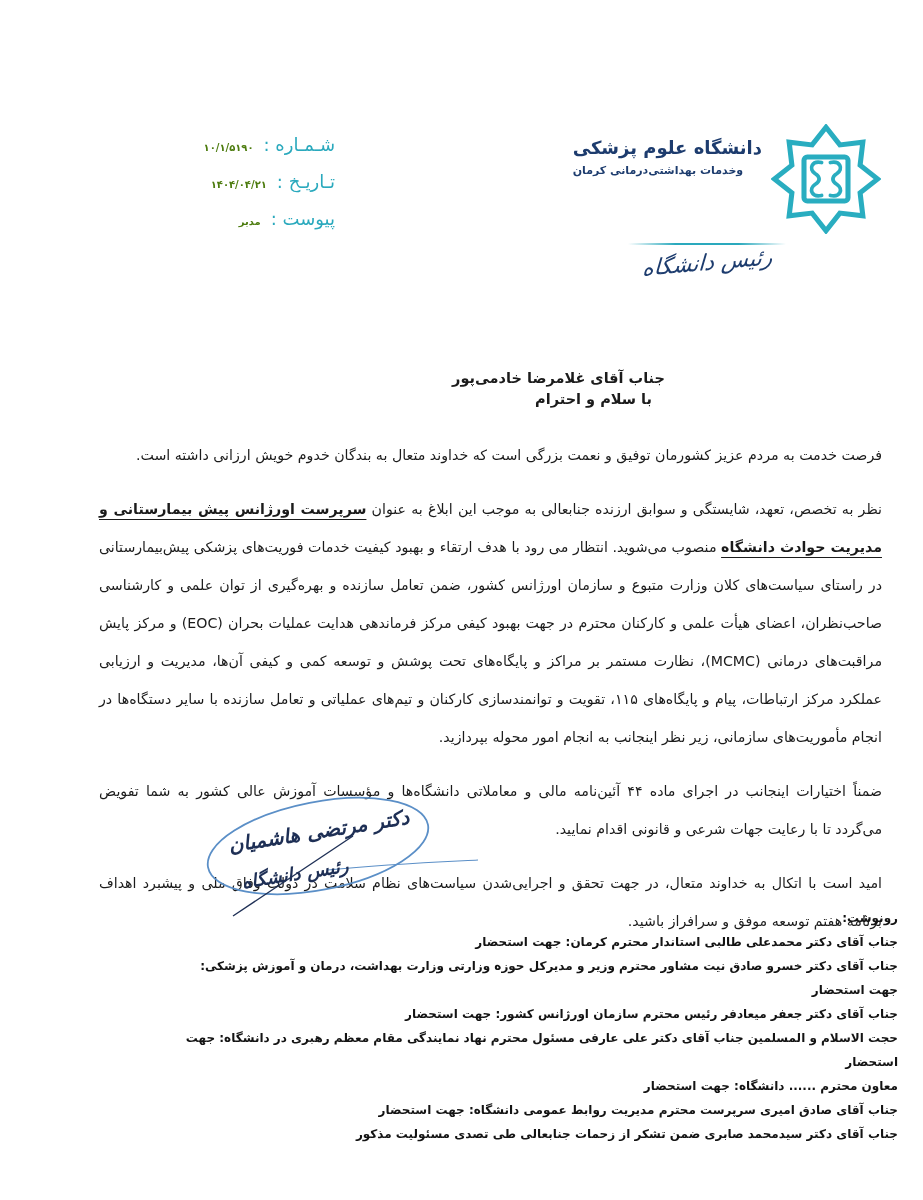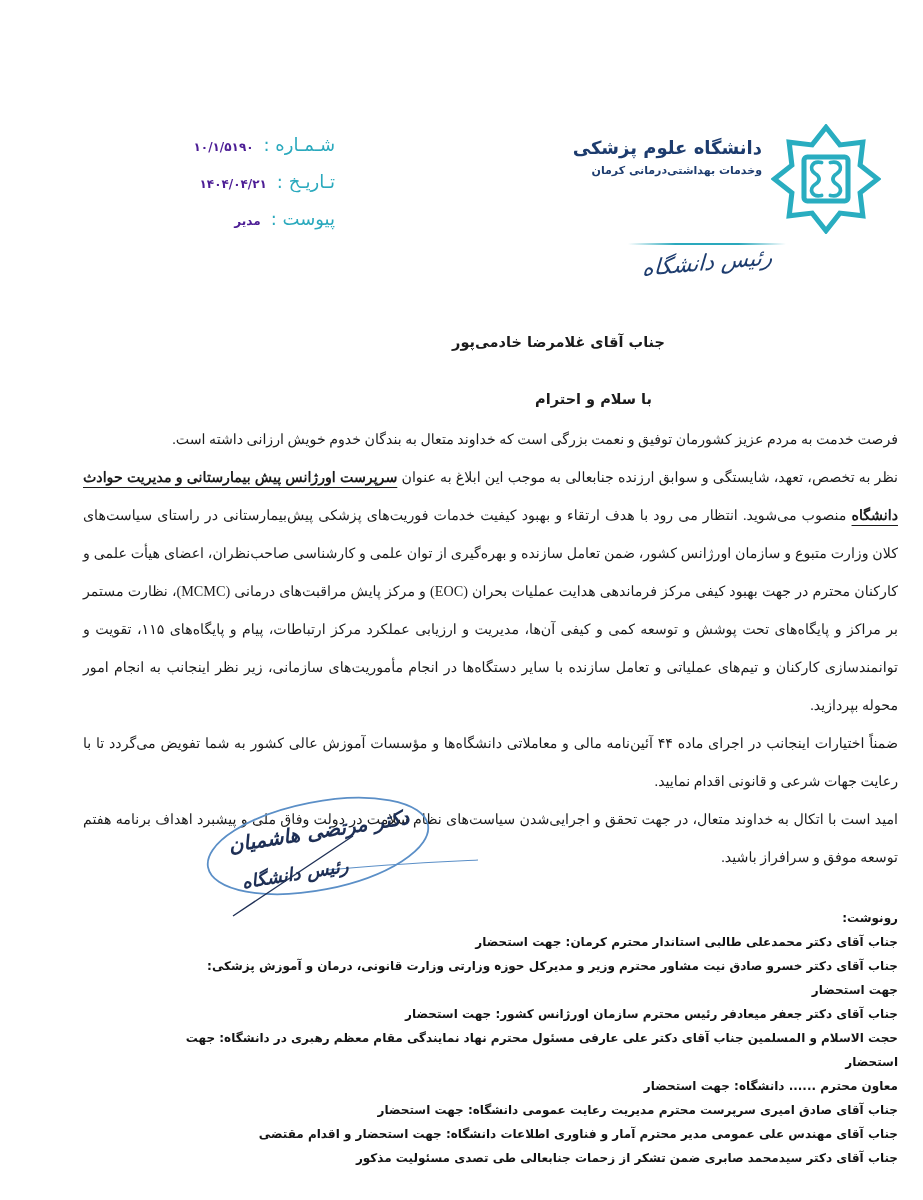--- a/index.html
+++ b/index.html
@@ -10,39 +10,39 @@
     font-family: "DejaVu Sans", sans-serif;
     color: #1b1b1b;
     overflow: hidden;
   }
   .page { position: absolute; inset: 0; background: #fff; }
 
   
   .meta-block { position: absolute; left: 100px; top: 134px; width: 235px; direction: rtl; }
   .meta-row { display: flex; align-items: baseline; justify-content: flex-start; height: 37px; gap: 10px; }
   .meta-label { color: #2aa9bd; font-size: 18px; letter-spacing: 1px; }
-  .meta-value { color: #4c1d95; font-size: 12px; font-weight: bold; }
+  .meta-value { color: #4d7c0f; font-size: 10px; font-weight: bold; }
 
   
-  .org-block { position: absolute; right: 161px; top: 136px; text-align: right; direction: rtl; color: #1d3c6e; }
+  .org-block { position: absolute; right: 161px; top: 136px; text-align: left; direction: rtl; color: #1d3c6e; }
   .org-name { font-size: 18px; font-weight: bold; line-height: 1.35; }
   .org-sub { font-size: 11px; font-weight: bold; margin-top: 4px; letter-spacing: 0.2px; }
   .logo-wrap { position: absolute; right: 42px; top: 124px; width: 110px; height: 110px; }
   .header-divider { position: absolute; left: 628px; top: 243px; width: 158px; height: 2px;
     background: linear-gradient(to right, rgba(42,169,189,0), #2aa9bd 30%, #2aa9bd 70%, rgba(42,169,189,0)); }
   .office-callig { position: absolute; left: 620px; top: 250px; width: 175px; text-align: center;
     color: #1d3c6e; font-size: 22px; font-style: italic; font-weight: 500;
     transform: rotate(-5deg) skewX(-8deg); letter-spacing: -1px; }
 
   
-  .addressee { position: absolute; right: 258px; top: 334px; font-size: 14.5px; font-weight: bold; direction: rtl; }
+  .addressee { position: absolute; right: 258px; top: 370px; font-size: 14.5px; font-weight: bold; direction: rtl; }
   .salutation { position: absolute; right: 271px; top: 391px; font-size: 14.5px; font-weight: bold; direction: rtl; }
   .body-block { position: absolute; right: 25px; top: 420px; width: 815px; direction: rtl;
     font-size: 14.2px; line-height: 38px; text-align: justify; }
-  .body-block p { margin: 0; font-family: Liberation Serif, serif; }
+  .body-block p { margin: 16px; }
   .hl { font-weight: bold; text-decoration: underline; text-underline-offset: 5px; }
 
   
   .signature { position: absolute; left: 178px; top: 788px; width: 310px; height: 135px; }
   .sig-text { fill: #1e2f55; font-family: "DejaVu Sans", sans-serif; font-style: italic; }
 
   
   .cc-block { position: absolute; right: 25px; top: 906px; width: 720px; direction: rtl;
     font-size: 12px; font-weight: bold; line-height: 24px; color: #141414; }
 
@@ -106,26 +106,25 @@
       <path d="M150,82 C 210,76 260,74 300,72" stroke="#5b8fc7" stroke-width="1.2" fill="none"></path>
       <text class="sig-text" x="142" y="50" font-size="20" font-weight="bold" text-anchor="middle" transform="rotate(-9 142 50)">دکتر مرتضی هاشمیان</text>
       <text class="sig-text" x="118" y="92" font-size="18" font-weight="bold" text-anchor="middle" transform="rotate(-9 118 92)">رئیس دانشگاه</text>
     </svg>
   </div>
 
   <div class="cc-block">
     <div>رونوشت:</div>
     <div>
         <div>جناب آقای دکتر محمدعلی طالبی استاندار محترم کرمان: جهت استحضار</div>
-        <div>جناب آقای دکتر خسرو صادق نیت مشاور محترم وزیر و مدیرکل حوزه وزارتی وزارت قانونی، درمان و آموزش پزشکی: جهت استحضار</div>
+        <div>جناب آقای دکتر خسرو صادق نیت مشاور محترم وزیر و مدیرکل حوزه وزارتی وزارت بهداشت، درمان و آموزش پزشکی: جهت استحضار</div>
         <div>جناب آقای دکتر جعفر میعادفر رئیس محترم سازمان اورژانس کشور: جهت استحضار</div>
         <div>حجت الاسلام و المسلمین جناب آقای دکتر علی عارفی مسئول محترم نهاد نمایندگی مقام معظم رهبری در دانشگاه: جهت استحضار</div>
         <div>معاون محترم ...... دانشگاه: جهت استحضار</div>
-        <div>جناب آقای صادق امیری سرپرست محترم مدیریت رعایت عمومی دانشگاه: جهت استحضار</div>
-        <div>جناب آقای مهندس علی عمومی مدیر محترم آمار و فناوری اطلاعات دانشگاه: جهت استحضار و اقدام مقتضی</div>
+        <div>جناب آقای صادق امیری سرپرست محترم مدیریت روابط عمومی دانشگاه: جهت استحضار</div>
         <div>جناب آقای دکتر سیدمحمد صابری ضمن تشکر از زحمات جنابعالی طی تصدی مسئولیت مذکور</div>
       </div>
   </div>
 
   <div class="side-note">
     
   </div>
 
 </div>
 

